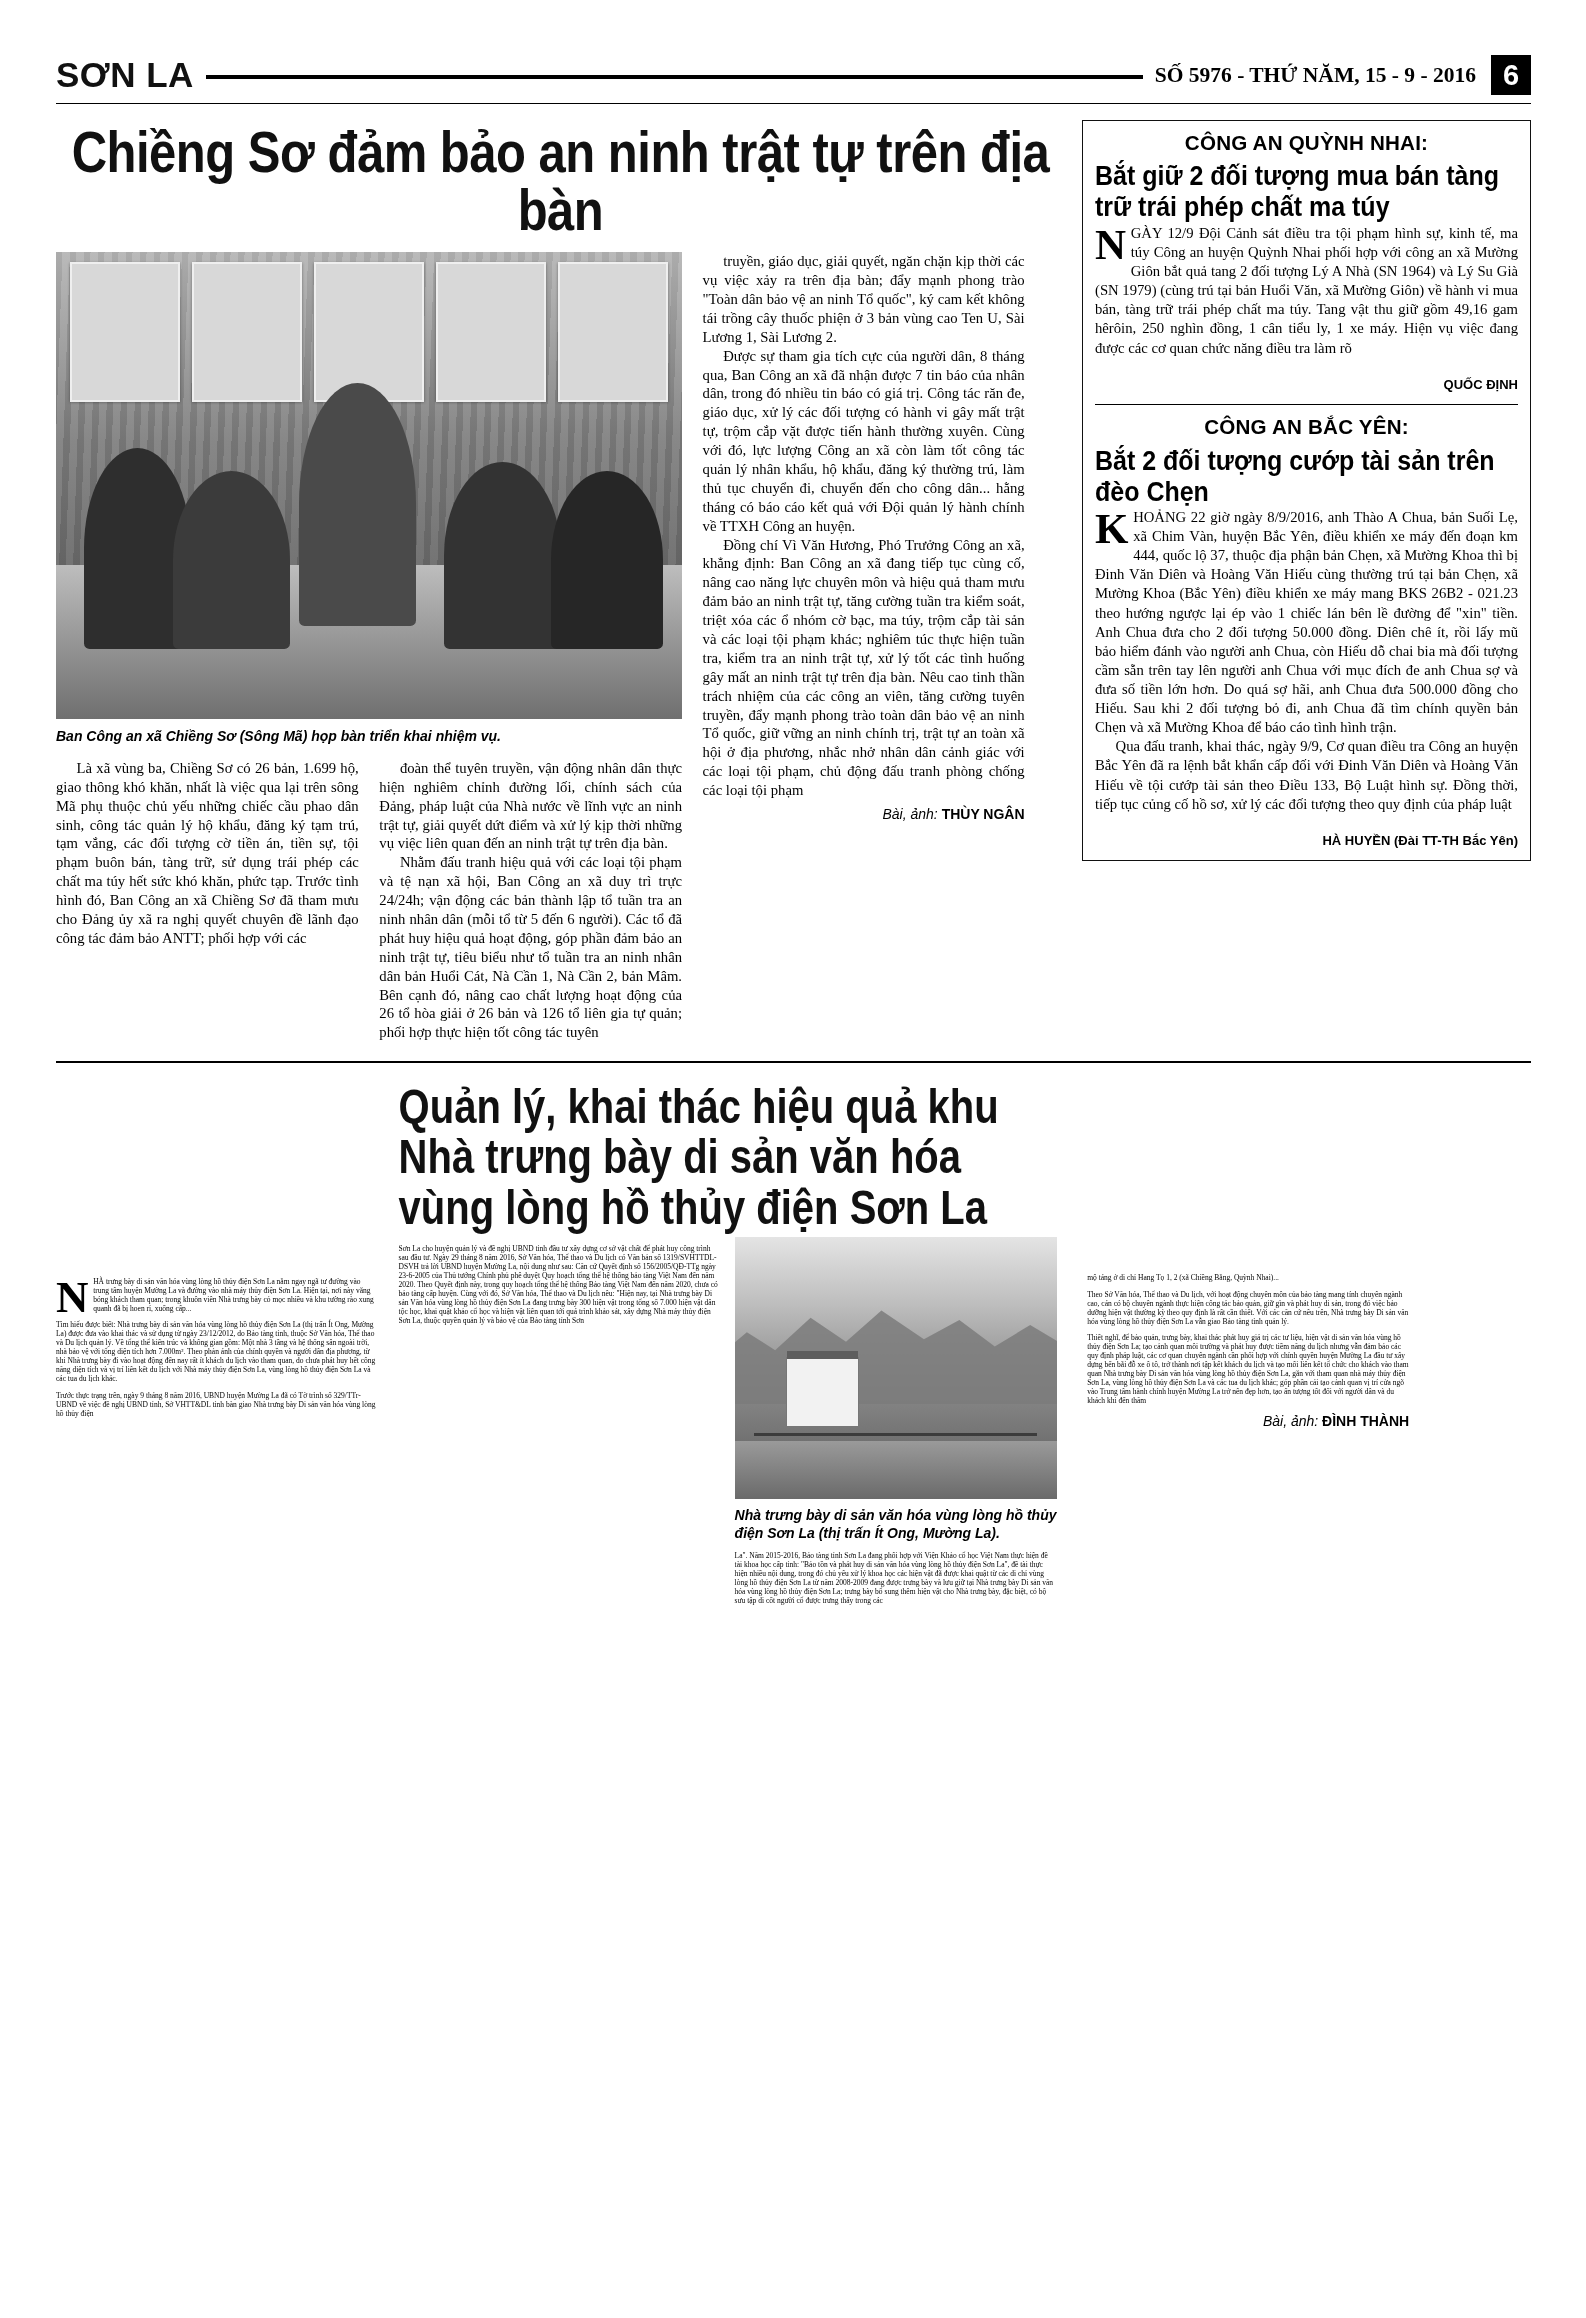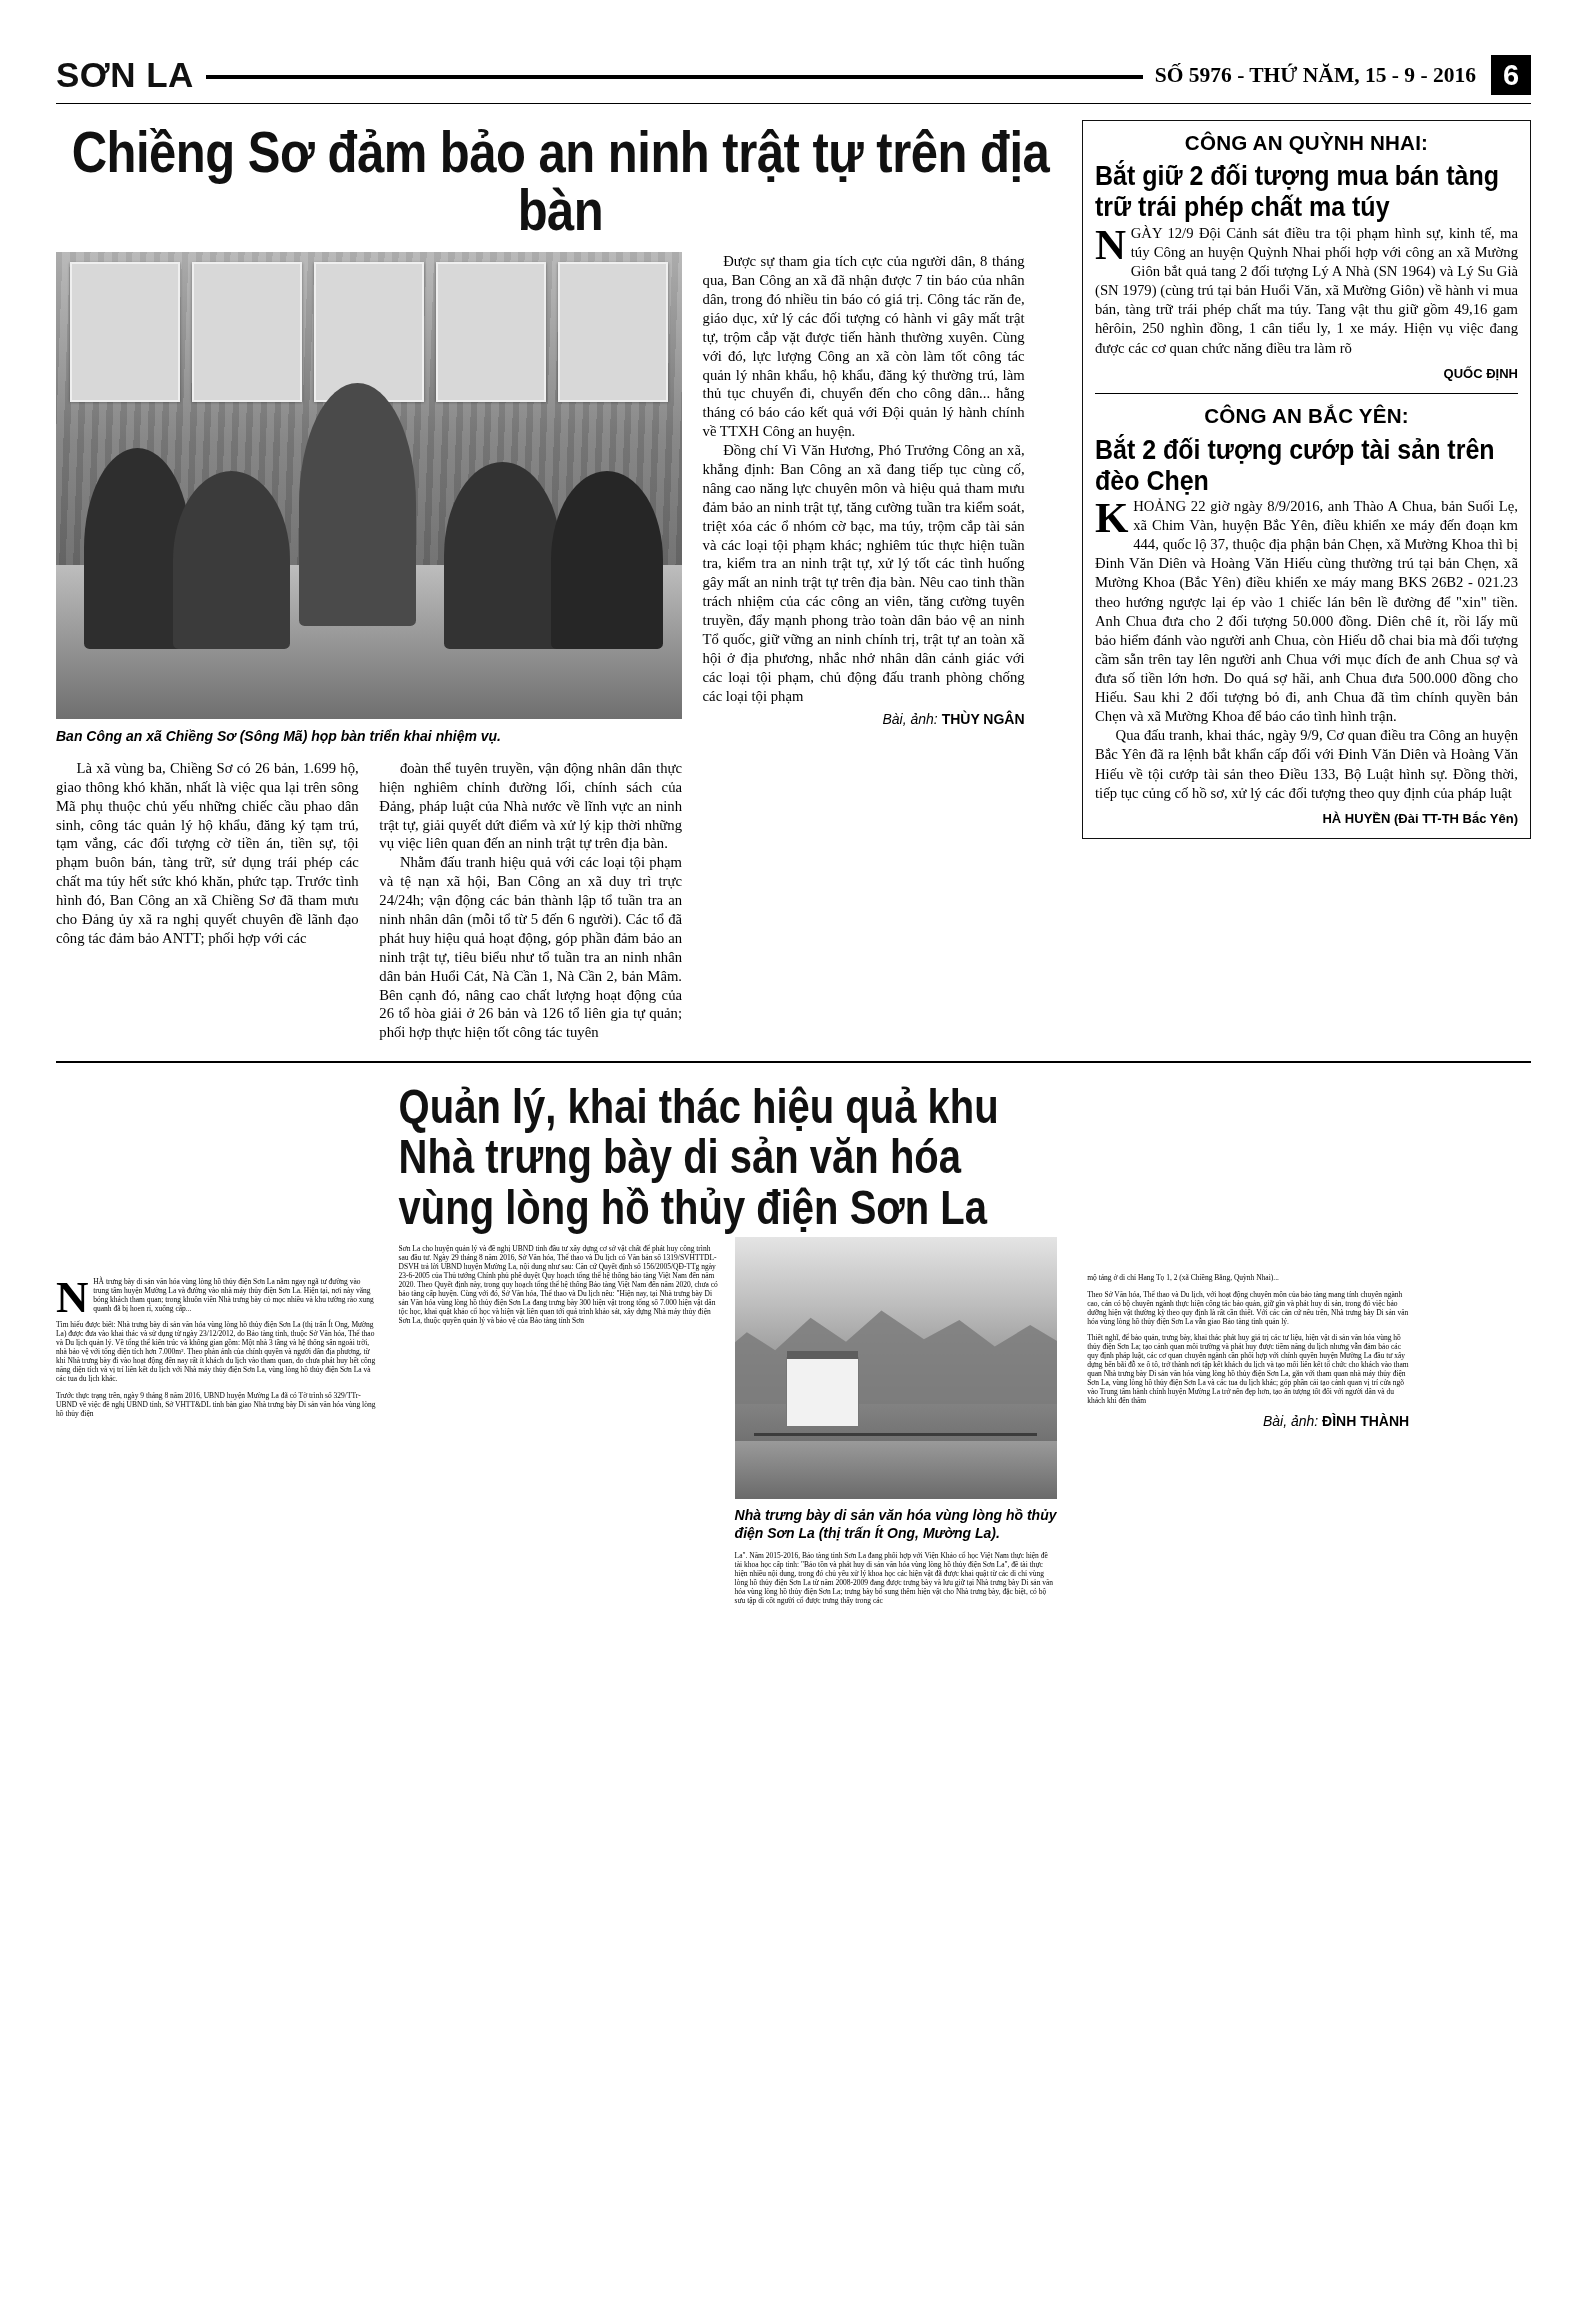--- a/index.html
+++ b/index.html
@@ -194,21 +194,21 @@
     font-size:43px;
     line-height:.85;
     font-weight:bold;
     padding:2.8px 4.7px 0 0;
   }
   .sb-byline{
     text-align:right;
     font-family:"Liberation Sans", sans-serif;
     font-size:13px;
     font-style:italic;
-    margin-top:8px;
+    margin-top:19px;
   }
   .sb-byline b{ font-style:normal; }
   .divider-h{
     border-top:1.9px solid #000;
     margin:12px 0 10.3px 0;
   }
 
   
   .section-rule{
     border-top:2.3px solid #000;
@@ -309,20 +309,21 @@
                 <p>Là xã vùng ba, Chiềng Sơ có 26 bản, 1.699 hộ, giao thông khó khăn, nhất là việc qua lại trên sông Mã phụ thuộc chủ yếu những chiếc cầu phao dân sinh, công tác quản lý hộ khẩu, đăng ký tạm trú, tạm vắng, các đối tượng cờ tiền án, tiền sự, tội phạm buôn bán, tàng trữ, sử dụng trái phép các chất ma túy hết sức khó khăn, phức tạp. Trước tình hình đó, Ban Công an xã Chiềng Sơ đã tham mưu cho Đảng ủy xã ra nghị quyết chuyên đề lãnh đạo công tác đảm bảo ANTT; phối hợp với các</p>
               </div>
               <div class="col">
                 <p>đoàn thể tuyên truyền, vận động nhân dân thực hiện nghiêm chỉnh đường lối, chính sách của Đảng, pháp luật của Nhà nước về lĩnh vực an ninh trật tự, giải quyết dứt điểm và xử lý kịp thời những vụ việc liên quan đến an ninh trật tự trên địa bàn.</p>
                 <p>Nhằm đấu tranh hiệu quả với các loại tội phạm và tệ nạn xã hội, Ban Công an xã duy trì trực 24/24h; vận động các bản thành lập tổ tuần tra an ninh nhân dân (mỗi tổ từ 5 đến 6 người). Các tổ đã phát huy hiệu quả hoạt động, góp phần đảm bảo an ninh trật tự, tiêu biểu như tổ tuần tra an ninh nhân dân bản Huổi Cát, Nà Cần 1, Nà Cần 2, bản Mâm. Bên cạnh đó, nâng cao chất lượng hoạt động của 26 tổ hòa giải ở 26 bản và 126 tổ liên gia tự quản; phối hợp thực hiện tốt công tác tuyên</p>
               </div>
             </div>
           </div>
 
           <div class="col">
+            <p>truyền, giáo dục, giải quyết, ngăn chặn kịp thời các vụ việc xảy ra trên địa bàn; đẩy mạnh phong trào "Toàn dân bảo vệ an ninh Tổ quốc", ký cam kết không tái trồng cây thuốc phiện ở 3 bản vùng cao Ten U, Sài Lương 1, Sài Lương 2.</p>
             <p>Được sự tham gia tích cực của người dân, 8 tháng qua, Ban Công an xã đã nhận được 7 tin báo của nhân dân, trong đó nhiều tin báo có giá trị. Công tác răn đe, giáo dục, xử lý các đối tượng có hành vi gây mất trật tự, trộm cắp vặt được tiến hành thường xuyên. Cùng với đó, lực lượng Công an xã còn làm tốt công tác quản lý nhân khẩu, hộ khẩu, đăng ký thường trú, làm thủ tục chuyển đi, chuyển đến cho công dân... hằng tháng có báo cáo kết quả với Đội quản lý hành chính về TTXH Công an huyện.</p>
             <p>Đồng chí Vì Văn Hương, Phó Trưởng Công an xã, khẳng định: Ban Công an xã đang tiếp tục cùng cố, nâng cao năng lực chuyên môn và hiệu quả tham mưu đảm bảo an ninh trật tự, tăng cường tuần tra kiểm soát, triệt xóa các ổ nhóm cờ bạc, ma túy, trộm cắp tài sản và các loại tội phạm khác; nghiêm túc thực hiện tuần tra, kiểm tra an ninh trật tự, xử lý tốt các tình huống gây mất an ninh trật tự trên địa bàn. Nêu cao tinh thần trách nhiệm của các công an viên, tăng cường tuyên truyền, đẩy mạnh phong trào toàn dân bảo vệ an ninh Tổ quốc, giữ vững an ninh chính trị, trật tự an toàn xã hội ở địa phương, nhắc nhở nhân dân cảnh giác với các loại tội phạm, chủ động đấu tranh phòng chống các loại tội phạm</p>
             <div class="byline">
               <span>Bài, ảnh:</span>
               <b>THÙY NGÂN</b>
             </div>
           </div>
         </div>
       </div>
 

